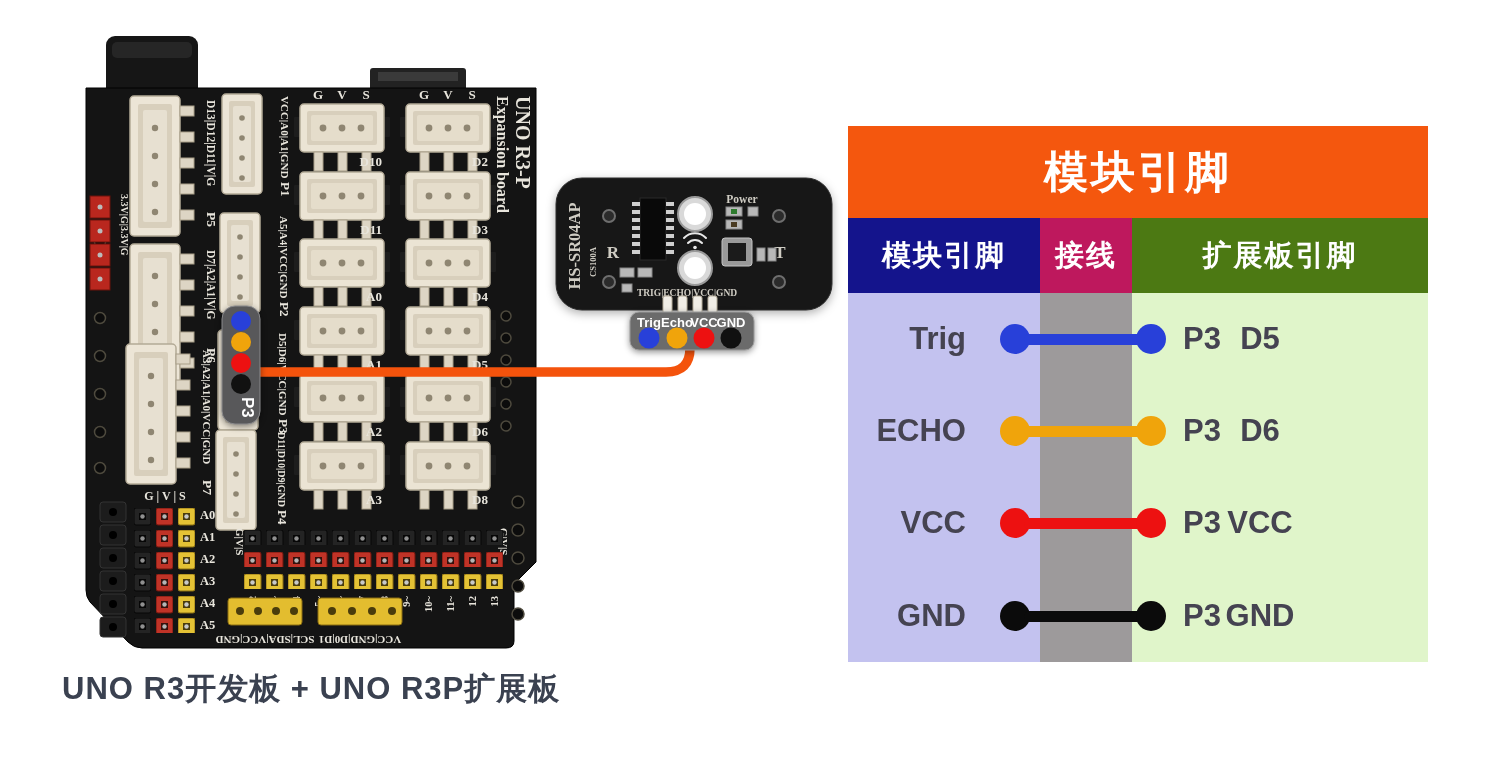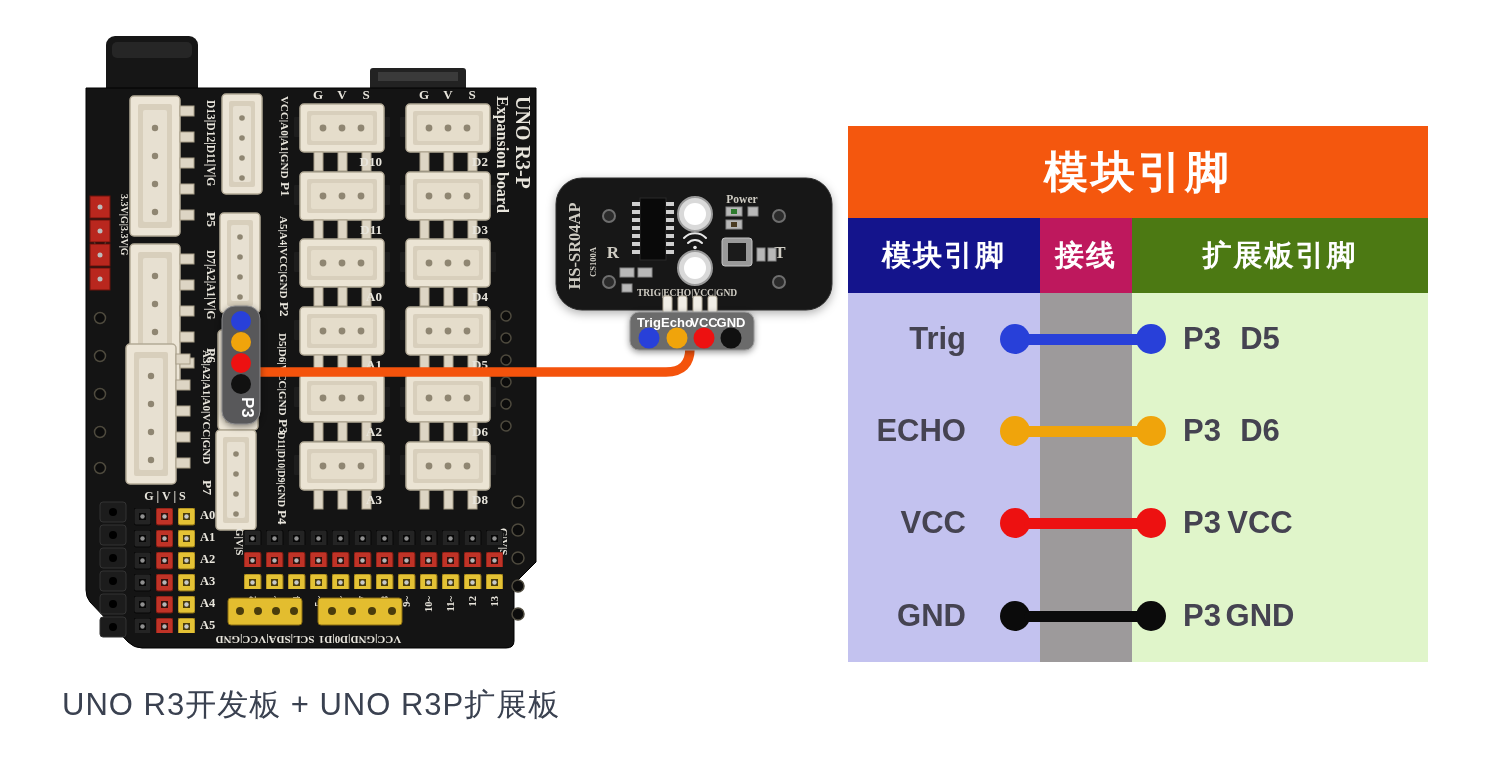--- a/index.html
+++ b/index.html
@@ -28,22 +28,22 @@
                     font-size:31px;font-weight:bold;color:#454351;white-space:nowrap;}
   .trow .wire{position:absolute;left:152px;top:50%;transform:translateY(-50%);
               width:166px;height:30px;display:flex;align-items:center;}
   .wire .dot{width:30px;height:30px;border-radius:50%;background:currentColor;flex:0 0 auto;}
   .wire .line{flex:1;height:11px;background:currentColor;margin:0 -6px;border-radius:6px;}
   .trow .port{position:absolute;left:335px;top:50%;transform:translateY(-50%);
               font-size:31px;font-weight:bold;color:#454351;}
   .trow .pin{position:absolute;left:352px;width:120px;text-align:center;top:50%;
              transform:translateY(-50%);font-size:31px;font-weight:bold;color:#454351;}
   
-  .caption{position:absolute;left:62px;top:668px;font-size:31px;font-weight:normal;
-           color:#3a4150;letter-spacing:1px;margin-top:16px;}
+  .caption{position:absolute;left:62px;top:668px;font-size:31px;font-weight:bold;
+           color:#3a4150;letter-spacing:1px;}
 </style>
 </head>
 <body>
 
 <div class="stage">
 
   
   <svg width="850" height="760" viewBox="0 0 850 760">
     <defs>
       <symbol id="jst3" overflow="visible">

